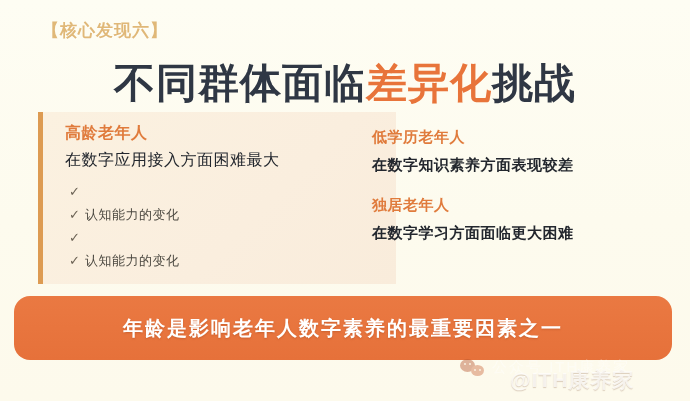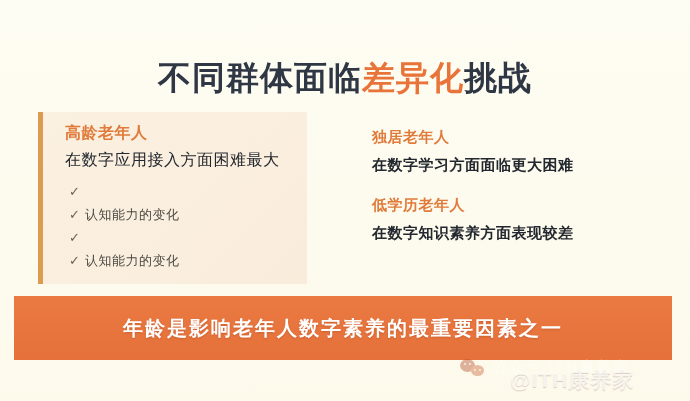--- a/index.html
+++ b/index.html
@@ -36,35 +36,35 @@
     white-space: nowrap;
   }
 
   
   .headline {
     position: absolute;
     left: 0;
     right: 0;
     top: 56px;
     text-align: center;
-    font-size: 33px;
+    font-size: 41px;
     font-weight: bold;
     letter-spacing: 1px;
     color: #2f3744;
     white-space: nowrap;
     font-family: "Liberation Sans", "DejaVu Sans", sans-serif;
   }
   .headline .accent { color: #e8743a; }
 
   
   .card {
     position: absolute;
     left: 38px;
     top: 112px;
-    width: 269px;
+    width: 358px;
     height: 172px;
     background: linear-gradient(135deg, #fbf1e0 0%, #faeede 60%, #f9ecdb 100%);
     border-left: 5px solid #dd9b52;
     box-sizing: border-box;
   }
   .card-head {
     position: absolute;
     left: 22px;
     top: 11px;
     font-size: 16px;
@@ -133,21 +133,21 @@
   }
 
   
   .banner {
     position: absolute;
     left: 14px;
     top: 296px;
     width: 658px;
     height: 64px;
     background: linear-gradient(180deg, #ea7942 0%, #e6713a 100%);
-    border-radius: 0;
+    border-radius: 16px;
     display: flex;
     align-items: center;
     justify-content: center;
   }
   .banner-text {
     font-size: 20px;
     font-weight: bold;
     color: #ffffff;
     letter-spacing: 2px;
     white-space: nowrap;
@@ -201,20 +201,21 @@
     text-shadow: 0 1px 1px rgba(120,70,40,.25);
     pointer-events: none;
     margin-left: 40px;
   }
 </style>
 </head>
 <body>
 
 <div id="slide">
 
+  <div class="kicker">【核心发现六】</div>
 
   <div class="headline">
     <span>不同群体面临</span><span class="accent">差异化</span><span>挑战</span>
   </div>
 
   <div class="card">
     <div class="card-head">高龄老年人</div>
     <div class="card-sub">在数字应用接入方面困难最大</div>
     <ul class="bullets">
       <li>
@@ -229,26 +230,26 @@
       </li>
       <li>
         <span class="tick">✓</span>
         <span class="bullet-text">认知能力的变化</span>
       </li>
     </ul>
   </div>
 
   <div class="rightcol">
     <div class="group">
+      <div class="group-head">低学历老年人</div>
+      <div class="group-sub">在数字知识素养方面表现较差</div>
+    </div>
+    <div class="group">
       <div class="group-head">独居老年人</div>
       <div class="group-sub">在数字学习方面面临更大困难</div>
-    </div>
-    <div class="group">
-      <div class="group-head">低学历老年人</div>
-      <div class="group-sub">在数字知识素养方面表现较差</div>
     </div>
   </div>
 
   <div class="banner">
     <div class="banner-text">年龄是影响老年人数字素养的最重要因素之一</div>
   </div>
 
   <div class="wm-back">
     <span class="wechat-icon">
       <span class="b1"></span>

